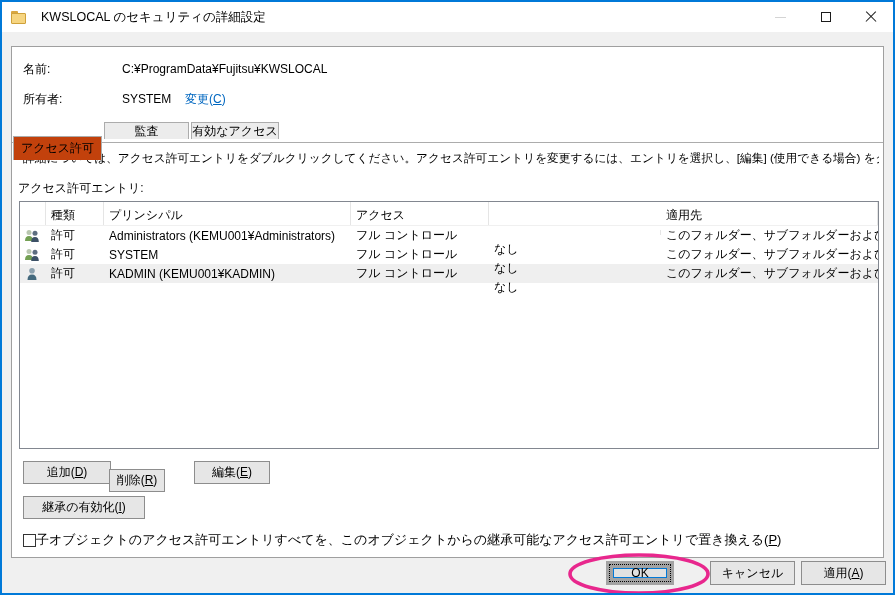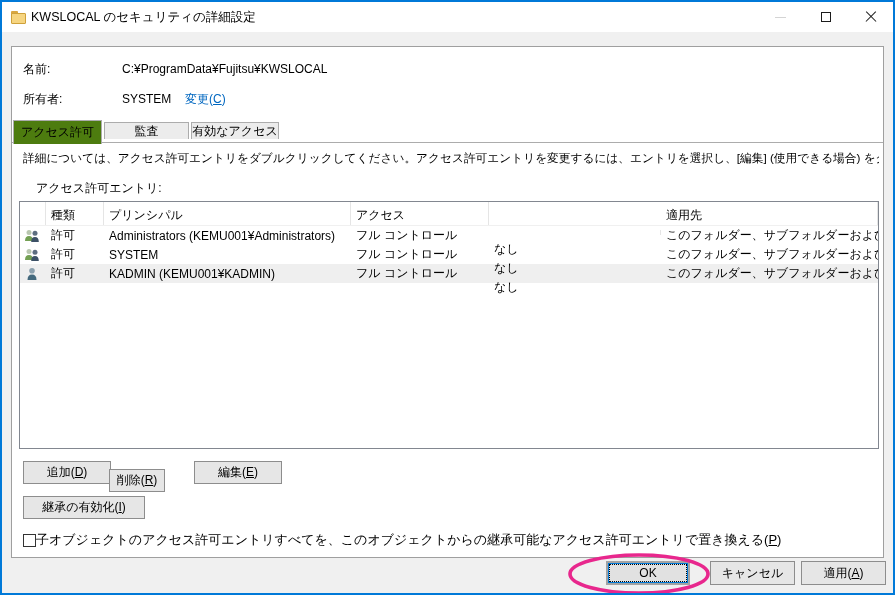--- a/index.html
+++ b/index.html
@@ -19,21 +19,21 @@
   }
   
   .titlebar {
     height: 30px; background:#fff;
     display:flex; align-items:center;
     padding-left: 9px;
   }
   .app-icon { width:16px; height:13px; position:relative; flex:0 0 16px; }
   .app-icon .back { position:absolute; left:0; top:0; width:7px; height:4px; background:#d9a741; border-radius:1px 1px 0 0; }
   .app-icon .front { position:absolute; left:0; top:2px; width:15px; height:11px; background:#f6d581; border:1px solid #cfa13a; border-radius:1px; }
-  .title-text { margin-left: 4px; font-size:12.5px; white-space:nowrap; }
+  .title-text { margin-left: 14px; font-size:12.5px; white-space:nowrap; }
   .win-controls { margin-left:auto; display:flex; height:30px; }
   .win-btn { width:45px; height:30px; display:flex; align-items:center; justify-content:center; position:relative; }
   .glyph-min { width:11px; height:1px; background:#d4d4d4; }
   .glyph-max { width:10px; height:10px; border:1px solid #1b1b1b; background:transparent; }
   .glyph-close { position:relative; width:12px; height:12px; }
   .glyph-close::before, .glyph-close::after {
     content:""; position:absolute; left:-1px; top:5px; width:14px; height:1.4px; background:#1b1b1b;
   }
   .glyph-close::before { transform: rotate(45deg); }
   .glyph-close::after { transform: rotate(-45deg); }
@@ -53,27 +53,27 @@
 
   
   .tabs { position:absolute; left:0px; top:73px; width:100%; height:23px; }
   .tabs::after { content:""; position:absolute; left:0; right:0; bottom:0; border-bottom:1px solid #acacac; }
   .tab {
     position:absolute; top:2px; height:17px; background:#ececec;
     border:1px solid #acacac; border-bottom:none;
     display:flex; align-items:center; justify-content:center;
     font-size:12px; z-index:1; white-space:nowrap;
   }
-  .tab.active { top:0; height:24px; background:#4d7c0f; z-index:3;font-family:Liberation Mono, monospace; }
+  .tab.active { top:16px; height:24px; background:#c2410c; z-index:3;font-family:Liberation Mono, monospace; }
   .tab1 { left:1px;  width:89px; }
   .tab2 { left:92px; width:85px; }
   .tab3 { left:179px; width:88px; }
 
   .description { position:absolute; left:11px; top:104px; width:856px; white-space:nowrap; overflow:hidden; font-size:11.7px; }
-  .entries-label { position:absolute; left:24px; top:133px; white-space:nowrap; }
+  .entries-label { position:absolute; left:6px; top:133px; white-space:nowrap; }
 
   
   .listview {
     position:absolute; left:7px; top:154px; width:860px; height:248px;
     background:#fff; border:1px solid #828790; overflow:hidden;
   }
   .lv-header { display:flex; height:24px; border-bottom:1px solid #f0f0f0; }
   .lv-hcell {
     padding:5px 0 0 5px; font-size:12px; border-right:1px solid #e5e5e5;
     white-space:nowrap; overflow:hidden; background:#fff;
@@ -90,33 +90,33 @@
   .row-icon { display:inline-block; width:16px; height:14px; vertical-align:middle; }
 
   
   .btn {
     position:absolute; height:23px; background:#e6e6e6; border:1px solid #8d8d8d;
     font-family:"Liberation Sans", sans-serif; font-size:12px; color:#000;
     display:flex; align-items:center; justify-content:center; white-space:nowrap; cursor:pointer;
   }
   .btn-add    { left:11px;  top:414px; width:88px; }
   .btn-remove { left:97px;  top:414px; width:56px;margin-top:8px; }
-  .btn-edit   { left:182px; top:414px; width:88px; }
+  .btn-edit   { left:182px; top:414px; width:76px; }
   .btn-inherit{ left:11px;  top:449px; width:122px; }
 
   .checkbox-row { position:absolute; left:11px; top:484px; display:flex; align-items:center; white-space:nowrap; }
   .checkbox { width:13px; height:13px; border:1px solid #333; background:#fff; flex:0 0 13px; }
   .checkbox-label { font-size:13px; }
 
   
   .btn-footer { height:24px; }
   .btn-ok {
-    left:604px; top:559px; width:84px;
+    left:604px; top:559px; width:68px;
     background:#e1e1e1;
-    border:2px solid #a3a3a3;
+    border:7px solid #a3a3a3;
     box-shadow: inset 0 0 0 1px #0078d7;
     outline:1px dotted #000; outline-offset:-4px;text-align:center;
   }
   .btn-cancel { left:708px; top:559px; width:85px; }
   .btn-apply  { left:799px; top:559px; width:85px; }
 
   .annotation { position:absolute; left:564px; top:549px; width:146px; height:44px; pointer-events:none; z-index:5; }
 </style>
 </head>
 <body>

